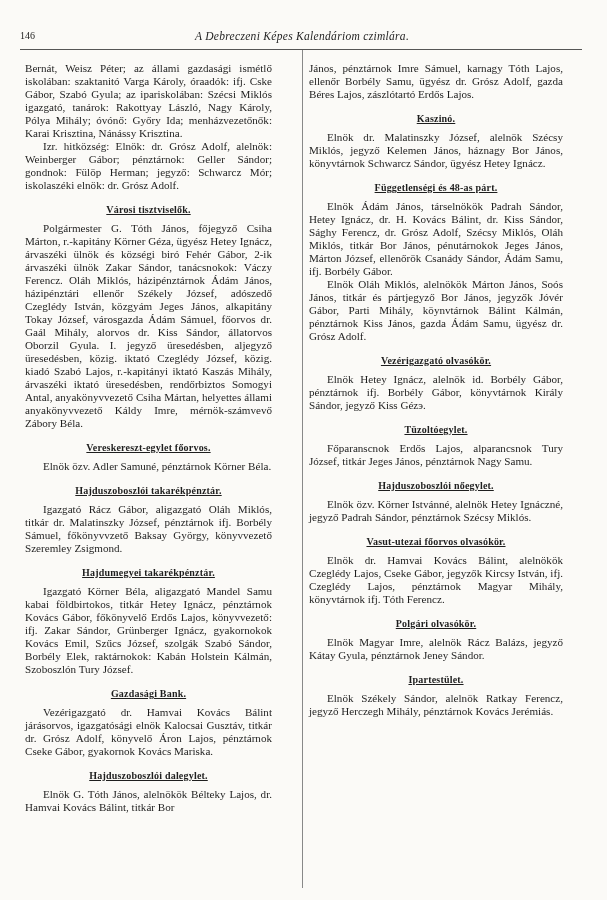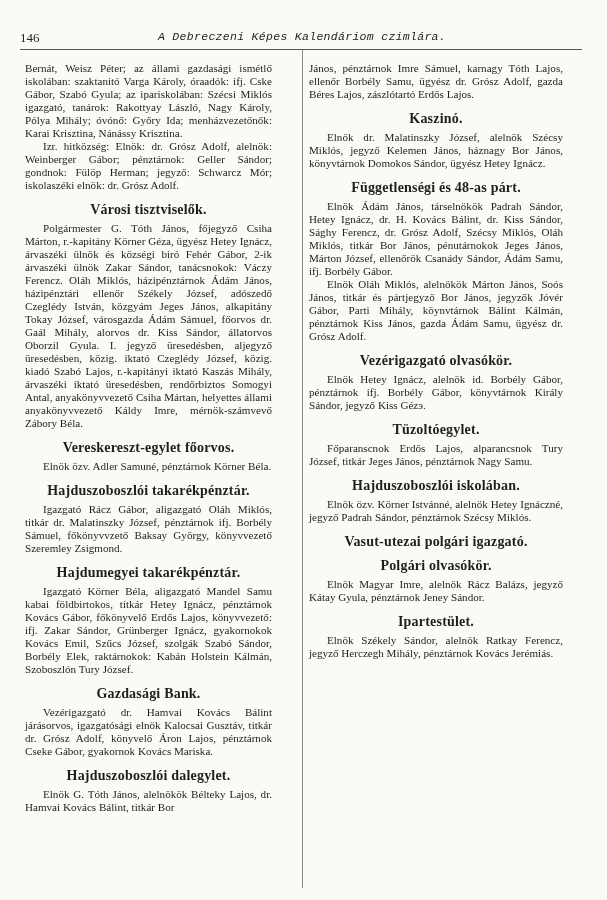--- a/index.html
+++ b/index.html
@@ -5,28 +5,28 @@
   html, body { margin: 0; padding: 0; }
   body {
     width: 607px; height: 900px; background: #fbfaf7; color: #1e1e1e;
     font-family: "DejaVu Serif", "Liberation Serif", serif;
     position: relative; overflow: hidden;
   }
   .page-header {
     position: absolute; left: 20px; top: 28px; width: 564px; height: 20px;
   }
   .page-number {
-    position: absolute; left: 0; top: 2px; font-size: 13px;
+    position: absolute; left: 0; top: 2px; font-size: 10px;
     font-family: "Liberation Serif", serif;
     text-align: right;
   }
   .running-title {
     position: absolute; left: 0; right: 0; top: 2px; text-align: center;
     font-style: italic; font-size: 11.5px; letter-spacing: 0.3px;
-    font-family: Liberation Mono, monospace;
+    font-family: Liberation Serif, serif;
   }
   .header-rule {
     position: absolute; left: 20px; top: 49px; width: 562px; height: 0;
     border-top: 1px solid #555;
   }
   .column-divider {
     position: absolute; left: 302px; top: 50px; width: 0; height: 838px;
     border-left: 1px solid #888;
   }
   .col {
@@ -34,21 +34,21 @@
     font-family: "Liberation Serif", serif;
     font-size: 11.1px; line-height: 13px; text-align: justify;
     hyphens: manual;
   }
   .col-left { left: 25px; }
   .col-right { left: 309px; width: 254px; }
   .para { margin: 0; text-indent: 18px; }
   .para.cont { text-indent: 0; }
   .heading {
     font-weight: bold; text-align: center; margin: 11px 0 6px 0;
-    font-size: 14px; letter-spacing: 0.2px;
+    font-size: 10px; letter-spacing: 0.2px; text-decoration: underline;
   }
 </style>
 </head>
 <body>
 
 <div class="page-header">
   <span class="page-number">146</span>
   <span class="running-title">A Debreczeni Képes Kalendáriom czimlára.</span>
 </div>
 <div class="header-rule"></div>
@@ -74,36 +74,37 @@
   <p class="para">Vezérigazgató dr. Hamvai Kovács Bálint járásorvos, igazgatósági elnök Kalocsai Gusztáv, titkár dr. Grósz Adolf, könyvelő Áron Lajos, pénztárnok Cseke Gábor, gyakornok Kovács Mariska.</p>
 
   <div class="heading">Hajduszoboszlói dalegylet.</div>
   <p class="para">Elnök G. Tóth János, alelnökök Bélteky Lajos, dr. Hamvai Kovács Bálint, titkár Bor</p>
 </div>
 
 <div class="col col-right">
   <p class="para cont">János, pénztárnok Imre Sámuel, karnagy Tóth Lajos, ellenőr Borbély Samu, ügyész dr. Grósz Adolf, gazda Béres Lajos, zászlótartó Erdős Lajos.</p>
 
   <div class="heading">Kaszinó.</div>
-  <p class="para">Elnök dr. Malatinszky József, alelnök Szécsy Miklós, jegyző Kelemen János, háznagy Bor János, könyvtárnok Domokos Sándor, ügyész Hetey Ignácz.</p>
+  <p class="para">Elnök dr. Malatinszky József, alelnök Szécsy Miklós, jegyző Kelemen János, háznagy Bor János, könyvtárnok Schwarcz Sándor, ügyész Hetey Ignácz.</p>
 
   <div class="heading">Függetlenségi és 48-as párt.</div>
   <p class="para">Elnök Ádám János, társelnökök Padrah Sándor, Hetey Ignácz, dr. H. Kovács Bálint, dr. Kiss Sándor, Sághy Ferencz, dr. Grósz Adolf, Szécsy Miklós, Oláh Miklós, titkár Bor János, pénutárnokok Jeges János, Márton József, ellenőrök Csanády Sándor, Ádám Samu, ifj. Borbély Gábor.</p>
 
   <p class="para">Elnök Oláh Miklós, alelnökök Márton János, Soós János, titkár és pártjegyző Bor János, jegyzők Jóvér Gábor, Parti Mihály, köynvtárnok Bálint Kálmán, pénztárnok Kiss János, gazda Ádám Samu, ügyész dr. Grósz Adolf.</p>
 
   <div class="heading">Vezérigazgató olvasókör.</div>
   <p class="para">Elnök Hetey Ignácz, alelnök id. Borbély Gábor, pénztárnok ifj. Borbély Gábor, könyvtárnok Király Sándor, jegyző Kiss Gézэ.</p>
 
   <div class="heading">Tüzoltóegylet.</div>
   <p class="para">Főparanscnok Erdős Lajos, alparancsnok Tury József, titkár Jeges János, pénztárnok Nagy Samu.</p>
 
-  <div class="heading">Hajduszoboszlói iskolában.</div>
+  <div class="heading">Hajduszoboszlói nőegylet.</div>
   <p class="para">Elnök özv. Körner Istvánné, alelnök Hetey Ignáczné, jegyző Padrah Sándor, pénztárnok Szécsy Miklós.</p>
 
-  <div class="heading">Vasut-utezai polgári igazgató.</div>
+  <div class="heading">Vasut-utezai főorvos olvasókör.</div>
+  <p class="para">Elnök dr. Hamvai Kovács Bálint, alelnökök Czeglédy Lajos, Cseke Gábor, jegyzők Kircsy István, ifj. Czeglédy Lajos, pénztárnok Magyar Mihály, könyvtárnok ifj. Tóth Ferencz.</p>
 
   <div class="heading">Polgári olvasókör.</div>
   <p class="para">Elnök Magyar Imre, alelnök Rácz Balázs, jegyző Kátay Gyula, pénztárnok Jeney Sándor.</p>
 
   <div class="heading">Ipartestület.</div>
   <p class="para">Elnök Székely Sándor, alelnök Ratkay Ferencz, jegyző Herczegh Mihály, pénztárnok Kovács Jerémiás.</p>
 </div>
 
 </body></html>

